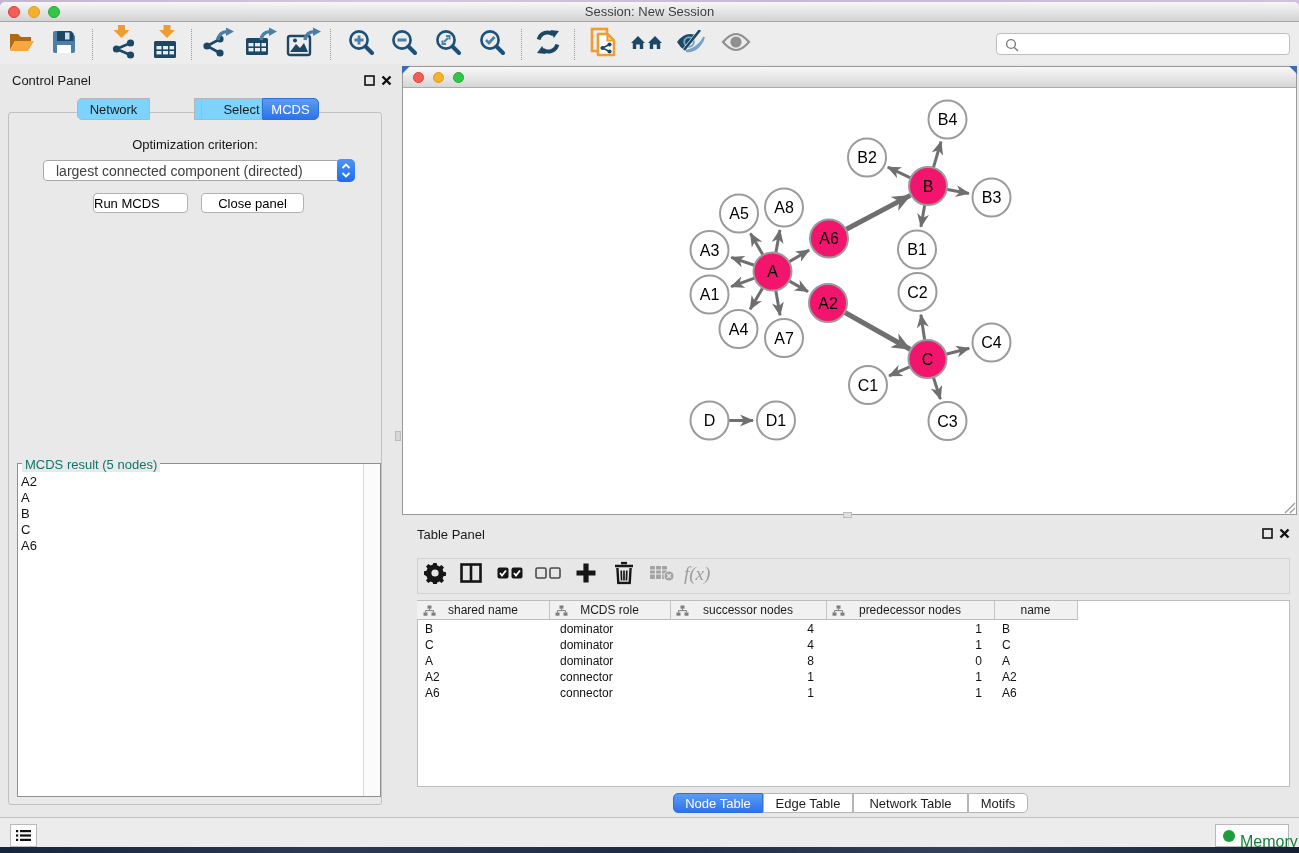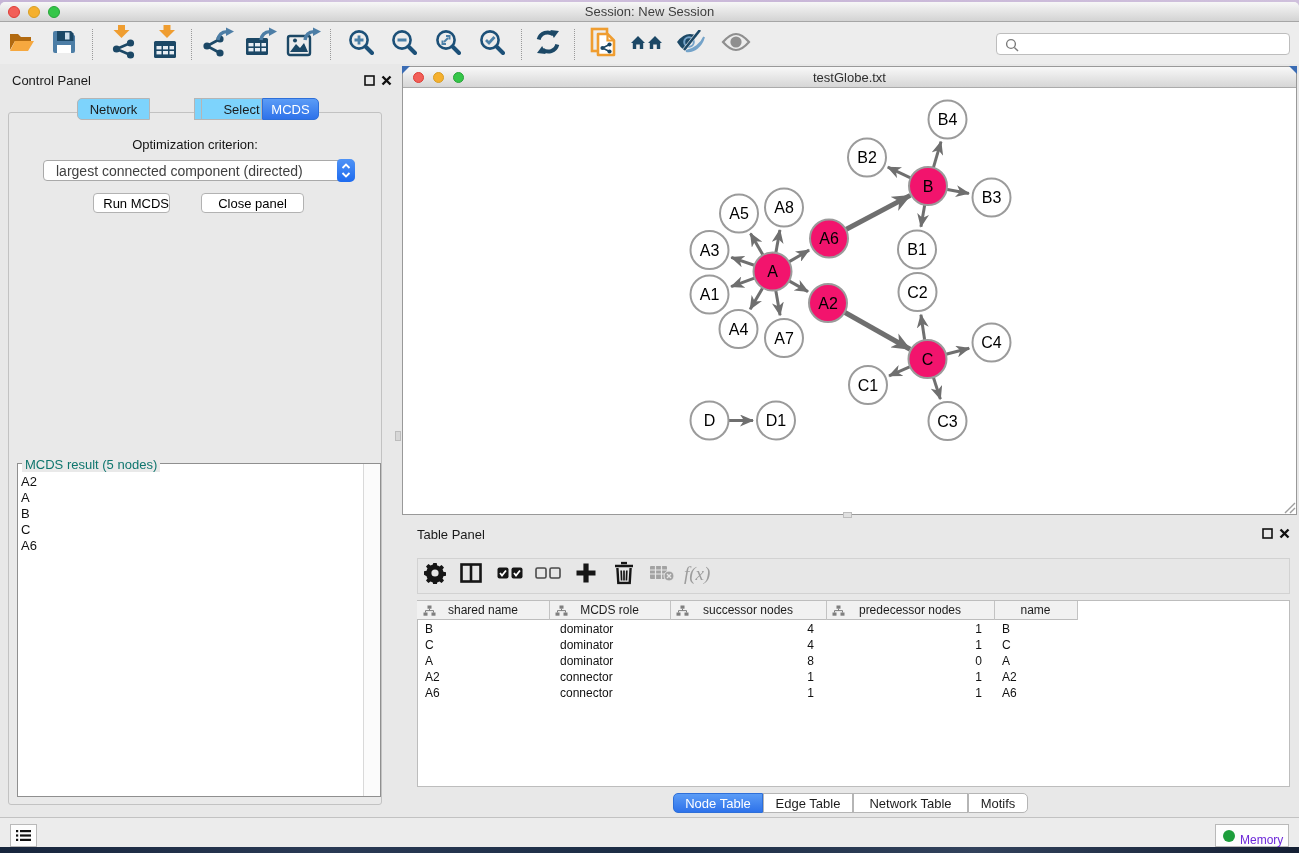--- a/index.html
+++ b/index.html
@@ -169,21 +169,21 @@
 
  <div class="abs" style="left:8px;top:135px;width:374px;text-align:center;font-size:13px;color:#141414">Optimization criterion:</div>
  <div class="abs" style="left:43px;top:158px;width:312px;height:21px;background:#fff;border:1px solid #a9a9a9;border-radius:4px"></div>
  <div class="abs" style="left:56px;top:161px;font-size:14px;color:#404040">largest connected component (directed)</div>
  <div class="abs" style="left:337px;top:157px;width:18px;height:23px;background:linear-gradient(#4f93f6,#1e6bef);border-radius:4px 5px 5px 4px">
    <svg width="18" height="23" viewBox="0 0 18 23">
         <path d="M5.5 9 L9 5.5 L12.5 9" stroke="#fff" stroke-width="1.8" fill="none"></path>
         <path d="M5.5 14 L9 17.5 L12.5 14" stroke="#fff" stroke-width="1.8" fill="none"></path>
       </svg>
  </div>
- <div class="abs" style="left:93px;top:191px;width:77px;height:20px;line-height:19px;background:#fff;border:1px solid #b2b2b2;border-radius:4px;text-align:right;font-size:13px;color:#000">Run MCDS</div>
+ <div class="abs" style="left:93px;top:191px;width:95px;height:20px;line-height:19px;background:#fff;border:1px solid #b2b2b2;border-radius:4px;text-align:left;font-size:13px;color:#000">Run MCDS</div>
  <div class="abs" style="left:201px;top:191px;width:103px;height:20px;line-height:19px;background:#fff;border:1px solid #b2b2b2;border-radius:4px;text-align:center;font-size:13px;color:#000">Close panel</div>
 
  <div class="abs" style="left:17px;top:461px;width:364px;height:334px;background:#fff;border:1px solid #8f8f8f"></div>
  <div class="abs" style="left:363px;top:462px;width:17px;height:332px;background:#fbfbfb;border-left:1px solid #d9d9d9"></div>
  <div class="abs" style="left:22px;top:455px;background:#e9e9e9;padding:0 3px;font-size:13px;color:#0f766e">MCDS result (5 nodes)</div>
  <div class="abs" style="left:21px;top:472px;font-size:13px;color:#111;line-height:16px">
       <div style="height:16px">A2</div>
       <div style="height:16px">A</div>
       <div style="height:16px">B</div>
       <div style="height:16px">C</div>
@@ -194,21 +194,20 @@
 
  <div class="abs" style="left:402px;top:64px;width:895px;height:449px;background:#fff;border:1px solid #999"></div>
  <div class="abs" style="left:403px;top:65px;width:893px;height:21px;background:linear-gradient(#f8f8f8,#d6d6d6);border-bottom:1px solid #ababab"></div>
  <svg class="abs" style="left:402px;top:64px" width="895" height="8">
       <path d="M0 0 L8 0 L0 8 Z" fill="#3b6cb4"></path>
       <path d="M895 0 L887 0 L895 8 Z" fill="#3b6cb4"></path>
     </svg>
  <div style="position:absolute;left:412.5px;top:69.5px;width:11.0px;height:11.0px;border-radius:50%;background:#f25f58;border:1px solid #dd3d36;box-sizing:border-box"></div>
     <div style="position:absolute;left:432.5px;top:69.5px;width:11.0px;height:11.0px;border-radius:50%;background:#f5b02e;border:1px solid #d89e24;box-sizing:border-box"></div>
     <div style="position:absolute;left:452.5px;top:69.5px;width:11.0px;height:11.0px;border-radius:50%;background:#35c649;border:1px solid #27a439;box-sizing:border-box"></div>
- <div class="abs" style="left:403px;top:65px;width:893px;height:21px;line-height:21px;text-align:center;font-size:13px;color:#2e2e2e">testGlobe.txt</div>
  <svg style="position:absolute;left:403px;top:86px" width="893" height="426" font-family="Liberation Sans, sans-serif">
 <defs>
 <marker id="arrS" markerUnits="userSpaceOnUse" markerWidth="15" markerHeight="12" refX="13" refY="6" orient="auto">
  <path d="M0,0 L14,6 L0,12 L4,6 Z" fill="#6f6f6f"></path>
         </marker>
 <marker id="arrL" markerUnits="userSpaceOnUse" markerWidth="20" markerHeight="16" refX="18" refY="8" orient="auto">
  <path d="M0,0 L19,8 L0,16 L5.5,8 Z" fill="#6f6f6f"></path>
         </marker>
 </defs>
 <line x1="361.0" y1="168.8" x2="347.5" y2="145.4" stroke="#6f6f6f" stroke-width="3" marker-end="url(#arrS)"></line>
@@ -408,16 +407,16 @@
           <rect x="0" y="5.4" width="2.2" height="2.2"></rect>
           <rect x="0" y="9.8" width="2.2" height="2.2"></rect>
           <rect x="4" y="1" width="11" height="2.2"></rect>
           <rect x="4" y="5.4" width="11" height="2.2"></rect>
           <rect x="4" y="9.8" width="11" height="2.2"></rect>
         </g>
       </svg>
  </div>
  <div class="abs" style="left:1215px;top:822px;width:74px;height:23px;background:#fdfdfd;border:1px solid #b9b9b9">
   <div style="position:absolute;left:7px;top:5px;width:12px;height:12px;border-radius:50%;background:#1d9e3c"></div>
-  <div style="position:absolute;left:24px;top:8px;font-size:12px;color:#6d28d9">Memory</div>
+  <div style="position:absolute;left:24px;top:8px;font-size:16px;color:#15803d">Memory</div>
  </div>
 </div>
 
 <div class="abs" style="position:absolute;left:0;top:847px;width:1299px;height:6px;background:linear-gradient(90deg,#17253c,#2a3a55 25%,#1b2c44 50%,#32425c 75%,#141f33)"></div>
 </body></html>

